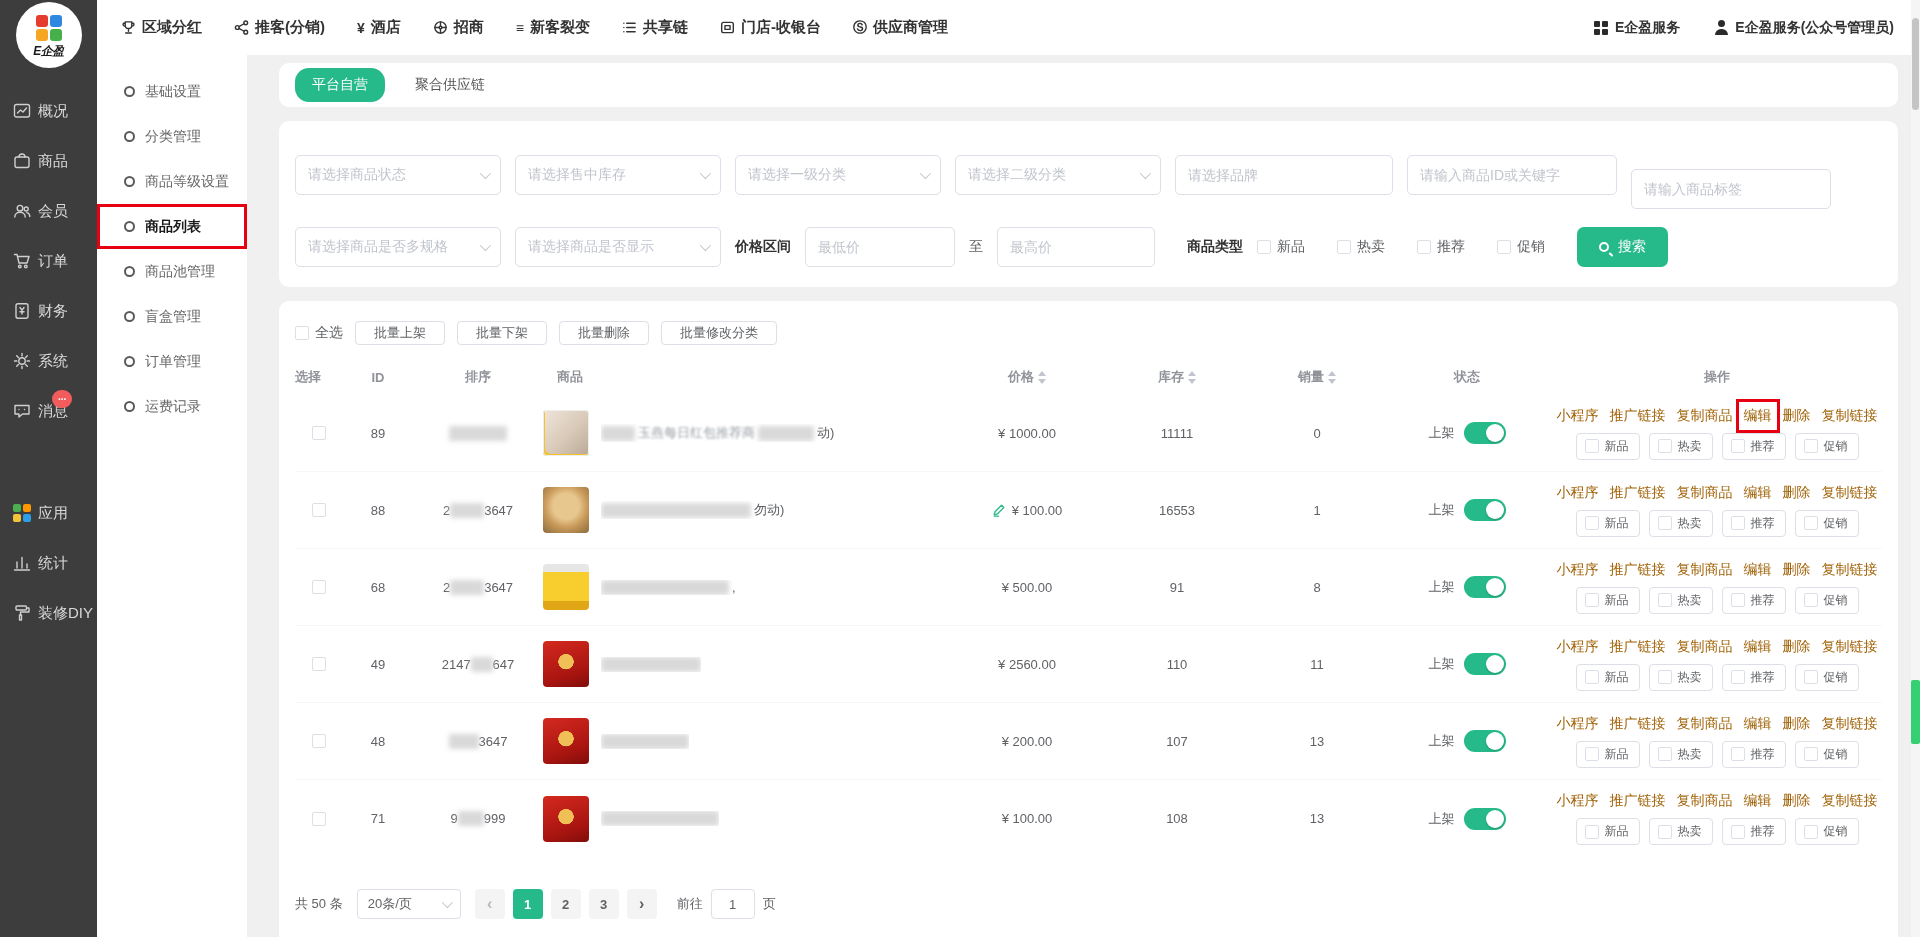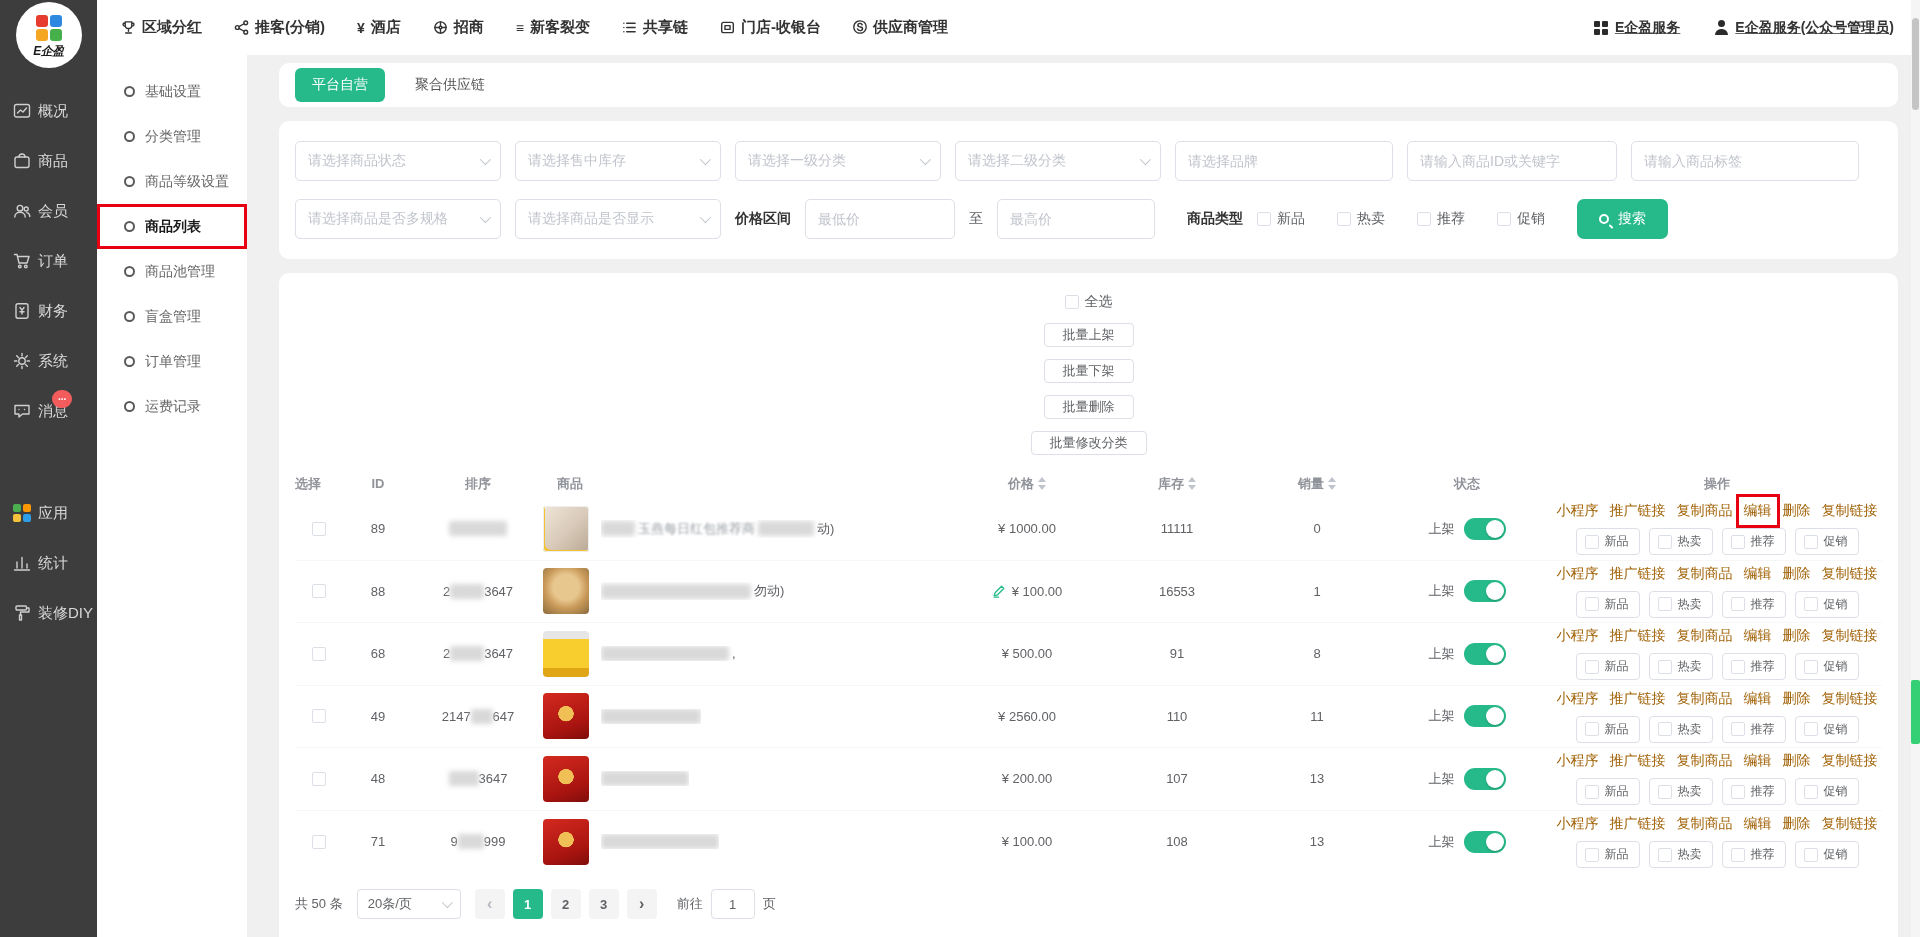--- a/index.html
+++ b/index.html
@@ -22,60 +22,60 @@
   .apps-ic { width:18px; height:18px; display:grid; grid-template-columns:1fr 1fr; gap:2px; }
   .apps-ic i { border-radius:2px; }
   .apps-ic i:nth-child(1){background:#4caf50}.apps-ic i:nth-child(2){background:#ff9800}
   .apps-ic i:nth-child(3){background:#f5c33b}.apps-ic i:nth-child(4){background:#2e9fe6}
 
   
   .right-col { flex:1; display:flex; flex-direction:column; min-width:0; }
   .topbar { height:55px; background:#fff; display:flex; align-items:center; padding:0 26px 0 24px; gap:32px; flex-shrink:0; }
   .nav-item { display:flex; align-items:center; gap:6px; font-size:15px; font-weight:700; color:#333; cursor:pointer; white-space:nowrap; }
   .nav-item .ig { font-size:14px; font-weight:700; color:#333; }
-  .top-right { margin-left:auto; display:flex; align-items:flex-start; gap:34px;text-decoration:underline; }
+  .top-right { margin-left:auto; display:flex; align-items:flex-start; gap:34px; }
   .tr-item { display:flex; align-items:center; gap:7px; font-size:14px; color:#333; font-weight:600; cursor:pointer; }
   .grid4 { width:14px; height:14px; display:grid; grid-template-columns:1fr 1fr; gap:2px; }
   .grid4 i { background:#2b2b2b; border-radius:1px; }
   .person { width:14px; height:15px; position:relative; }
   .person::before { content:''; position:absolute; top:0; left:4px; width:7px; height:7px; border-radius:50%; background:#2b2b2b; }
   .person::after { content:''; position:absolute; bottom:0; left:1px; width:13px; height:6px; border-radius:7px 7px 0 0; background:#2b2b2b; }
 
   .lower { flex:1; display:flex; min-height:0; }
 
   
   .submenu { width:150px; background:#fff; padding-top:14px; flex-shrink:0; }
   .submenu-item { height:45px; display:flex; align-items:center; gap:10px; padding-left:27px; font-size:14px; color:#666; cursor:pointer; }
   .submenu-item .ring { width:11px; height:11px; border:2px solid #5a5a5a; border-radius:50%; flex-shrink:0; }
   .submenu-item.active { color:#1a1a1a; font-weight:700; outline:3px solid #e60012; outline-offset:-3px; }
 
   
   .content { flex:1; padding:8px 22px 0 32px; display:flex; flex-direction:column; gap:14px; min-width:0; }
   .card { background:#fff; border-radius:10px; }
   .tabs-card { height:44px; display:flex; align-items:center; padding:0 16px; gap:30px; flex-shrink:0; }
-  .tab-active { background:#26b98a; color:#fff; font-size:14px; padding:8px 17px; border-radius:6px; cursor:pointer; }
+  .tab-active { background:#26b98a; color:#fff; font-size:14px; padding:8px 17px; border-radius:14px; cursor:pointer; }
   .tab-inactive { color:#555; font-size:14px; cursor:pointer; }
 
   .filter-card { padding:20px 16px; display:flex; flex-direction:column; gap:18px; flex-shrink:0; }
   .frow { display:flex; gap:14px; align-items:center; }
   .sel { width:206px; height:40px; border:1px solid #dcdfe6; border-radius:5px; background:#fff; display:flex; align-items:center; justify-content:space-between; padding:0 12px; color:#c0c4cc; font-size:14px; cursor:pointer; }
   .chev { width:8px; height:8px; border-right:1.5px solid #c0c4cc; border-bottom:1.5px solid #c0c4cc; transform:rotate(45deg) translateY(-2px); flex-shrink:0; }
   .inp { height:40px; border:1px solid #dcdfe6; border-radius:5px; padding:0 12px; font-size:14px; color:#606266; background:#fff; font-family:inherit; }
   .inp::placeholder { color:#c0c4cc; }
   .flabel { font-size:14px; font-weight:700; color:#333; white-space:nowrap; }
   .to { color:#606266; font-size:14px; }
   .ckgroup { display:flex; align-items:center; gap:6px; font-size:14px; color:#606266; cursor:pointer; margin-right:18px; }
   .cb { width:14px; height:14px; border:1px solid #dcdfe6; border-radius:2px; background:#fff; flex-shrink:0; display:inline-block; cursor:pointer; }
   .search-btn { height:40px; padding:0 22px; background:#26b98a; color:#fff; border:none; border-radius:7px; font-size:14px; display:flex; align-items:center; gap:9px; cursor:pointer; font-family:inherit; }
   .mag { width:10px; height:10px; border:2px solid #fff; border-radius:50%; position:relative; }
   .mag::after { content:''; position:absolute; width:2px; height:5px; background:#fff; left:9px; top:8px; transform:rotate(-45deg); border-radius:1px; }
 
   
   .table-card { flex:1; padding:14px 16px 0; border-radius:10px 10px 0 0; display:flex; flex-direction:column; min-height:0; }
-  .bulkrow { display:flex; align-items:center; gap:12px; margin:6px 0 14px;flex-direction:column; }
+  .bulkrow { display:flex; align-items:center; gap:12px; margin:6px 0 14px; }
   .selall { display:flex; align-items:center; gap:6px; font-size:14px; color:#606266; cursor:pointer; }
   .bulk-btn { height:24px; padding:0 18px; background:#fff; border:1px solid #dcdfe6; border-radius:4px; color:#606266; font-size:13px; cursor:pointer; font-family:inherit; }
 
   .tgrid { display:grid; grid-template-columns:48px 70px 130px minmax(0,1fr) 150px 150px 130px 170px 330px; align-items:center; }
   .thead { height:36px; color:#909399; font-size:13px; font-weight:700; }
   .thead > div { display:flex; align-items:center; justify-content:center; gap:4px; }
   .thead .hl { justify-content:flex-start; }
   .caret { display:flex; flex-direction:column; gap:3px; cursor:pointer; }
   .caret i { width:0; height:0; border-left:4px solid transparent; border-right:4px solid transparent; }
   .caret .up { border-bottom:5px solid #c0c4cc; }
@@ -341,21 +341,21 @@
             <div class="sel">
                 <span>请选择一级分类</span>
                 <span class="chev"></span>
               </div>
             <div class="sel">
                 <span>请选择二级分类</span>
                 <span class="chev"></span>
               </div>
             <input class="inp" style="width: 218px;" placeholder="请选择品牌">
             <input class="inp" style="width: 210px;" placeholder="请输入商品ID或关键字">
-            <input class="inp" style="width: 228px;" placeholder="请输入商品标签">
+            <input class="inp" style="width: 200px; margin-top: 28px;" placeholder="请输入商品标签">
           </div>
           <div class="frow">
             <div class="sel">
                 <span>请选择商品是否多规格</span>
                 <span class="chev"></span>
               </div>
             <div class="sel">
                 <span>请选择商品是否显示</span>
                 <span class="chev"></span>
               </div>

